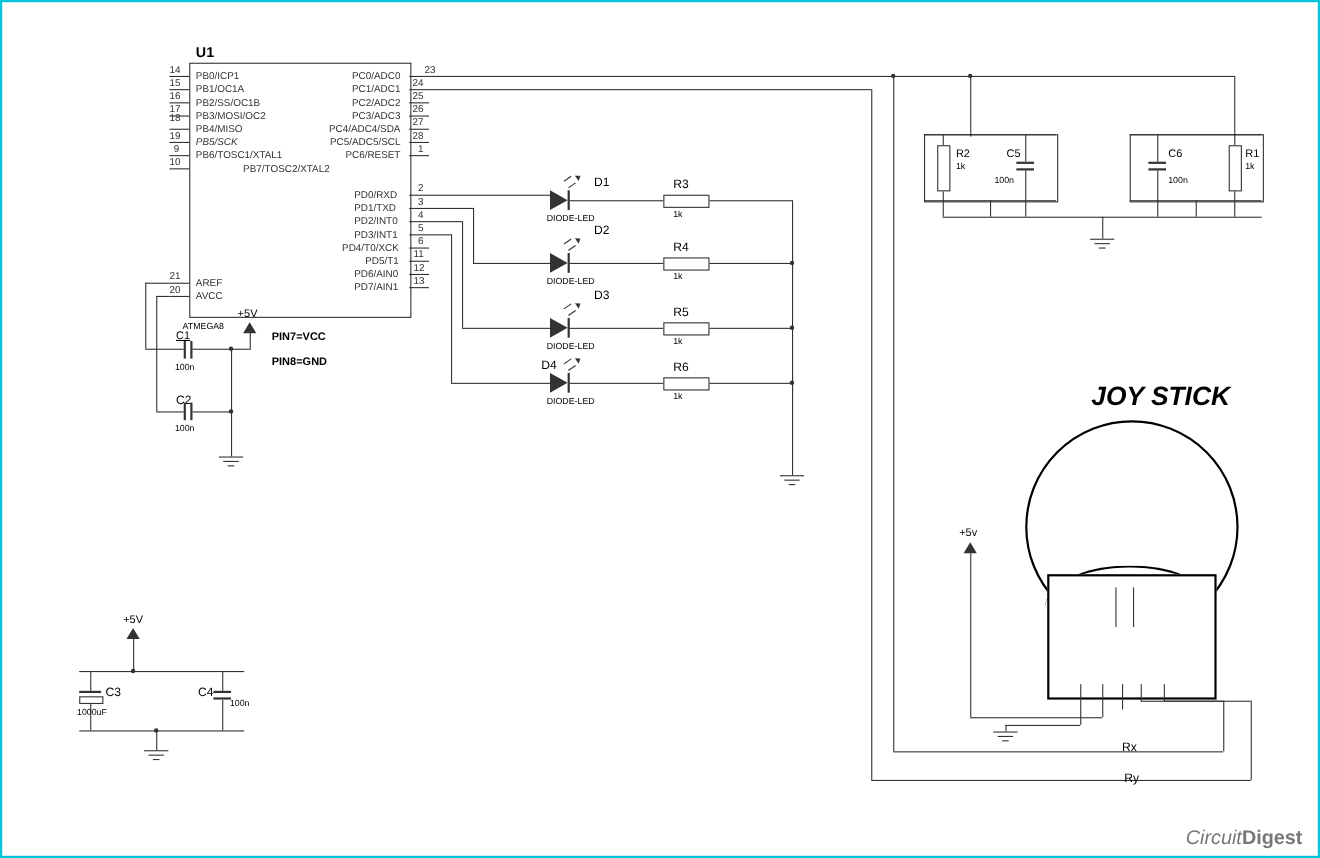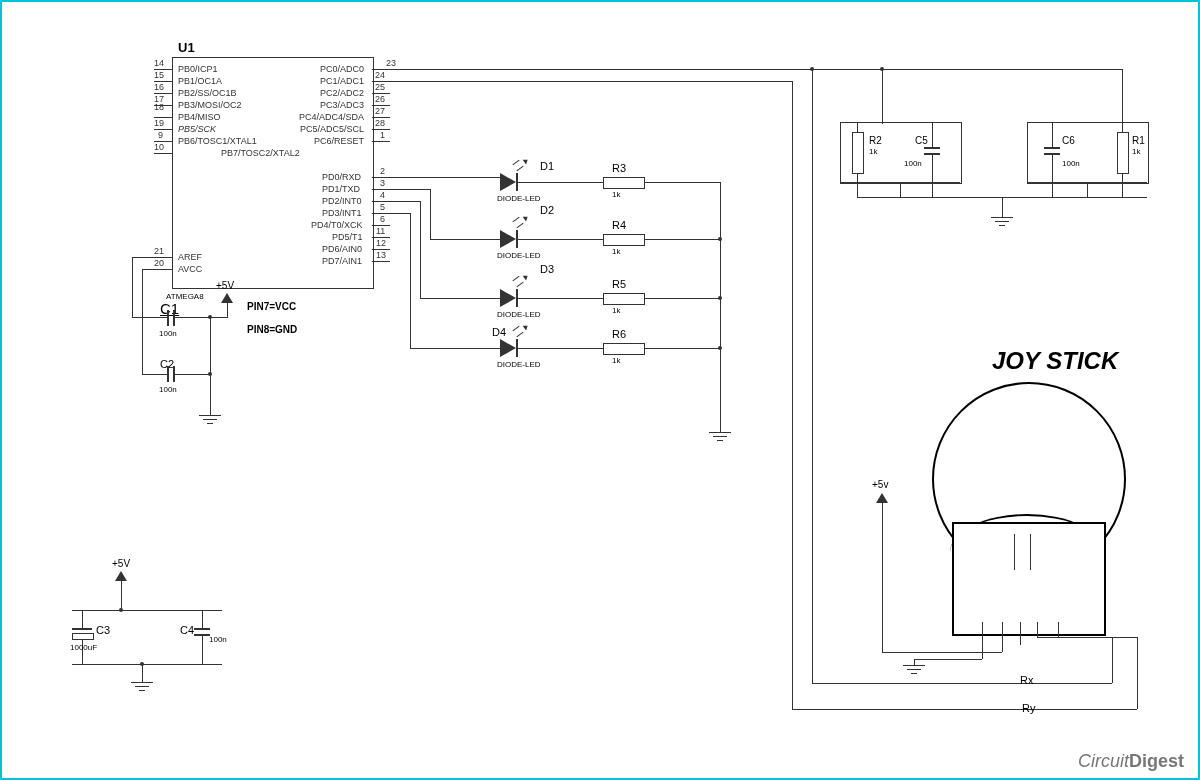--- a/index.html
+++ b/index.html
@@ -134,21 +134,21 @@
       <div class="pin" style="left:320px;top:254px;">PD7/AIN1</div>
   </div>
 
   <div class="wire v" style="left:130px;top:255px;height:60px;"></div>
   <div class="wire h" style="left:130px;top:255px;width:22px;"></div>
   <div class="wire v" style="left:140px;top:267px;height:105px;"></div>
   <div class="wire h" style="left:140px;top:267px;width:12px;"></div>
   <div class="wire h" style="left:130px;top:315px;width:35px;"></div>
   <div class="wire h" style="left:140px;top:372px;width:25px;"></div>
 
-  <div class="lbl" style="left:158px;top:298px;font-size:15px;text-decoration:underline;">C1</div>
+  <div class="lbl" style="left:158px;top:298px;font-size:10px;text-decoration:underline;">C1</div>
   <div class="capplate" style="left:165px;top:308px;width:2px;height:16px;"></div>
   <div class="capplate" style="left:171px;top:308px;width:2px;height:16px;"></div>
   <div class="wire h" style="left:173px;top:315px;width:35px;"></div>
   <div class="lblsm" style="left:157px;top:327px;">100n</div>
 
   <div class="lbl" style="left:158px;top:356px;font-size:11px;">C2</div>
   <div class="capplate" style="left:165px;top:364px;width:2px;height:16px;"></div>
   <div class="capplate" style="left:171px;top:364px;width:2px;height:16px;"></div>
   <div class="wire h" style="left:173px;top:372px;width:35px;"></div>
   <div class="lblsm" style="left:157px;top:383px;">100n</div>

